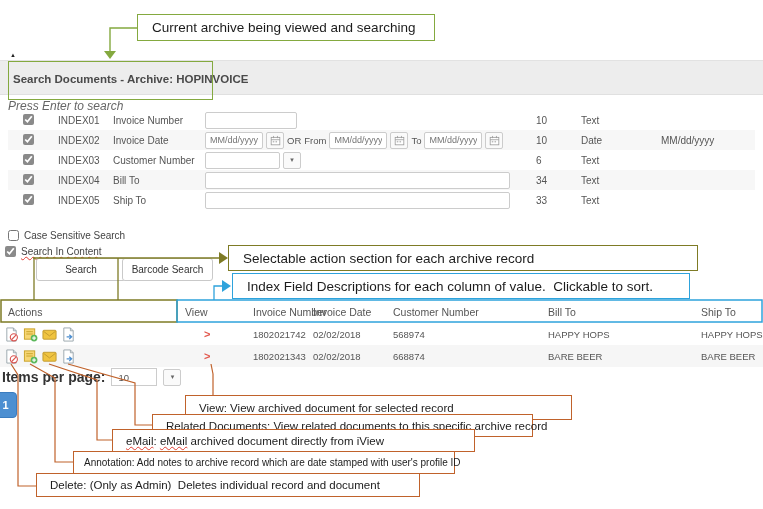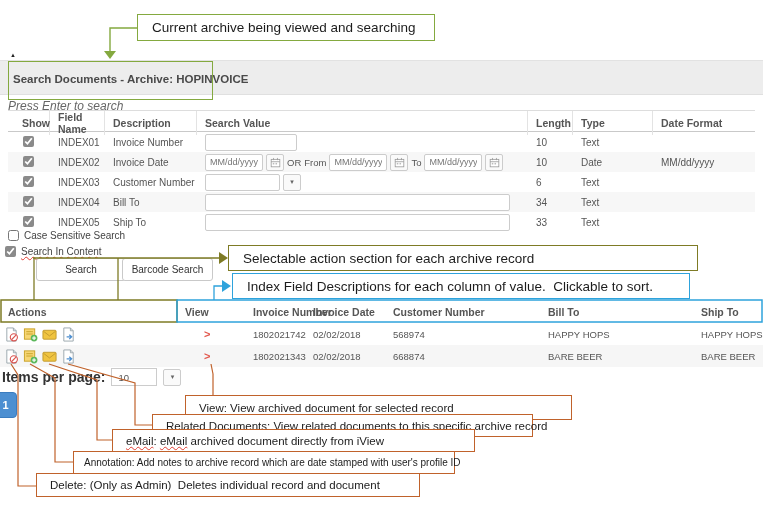--- a/index.html
+++ b/index.html
@@ -43,21 +43,21 @@
   .tin.w1 { width: 92px; } .tin.wd { width: 58px; } .tin.wc { width: 75px; } .tin.wl { width: 305px; }
   .sqbtn { width: 18px; height: 17px; border: 1px solid #ccc; background: #fafafa; display: inline-flex; align-items: center; justify-content: center; cursor: pointer; font-size: 7px; color: #666; border-radius: 2px; }
   .lbl { font-size: 9.5px; color: #555; }
 
   .ckline { position: absolute; display: flex; align-items: center; gap: 5px; font-size: 10px; color: #444; }
   .btn { position: absolute; height: 23px; background: #fff; border: 1px solid #c9c9c9; border-radius: 3px; font-size: 10px; color: #333; font-family: "Liberation Sans", sans-serif; cursor: pointer; }
 
   
   .rtbl { position: absolute; left: 0; top: 300px; width: 763px; }
   .rrow { display: grid; grid-template-columns: 170px 75px 60px 80px 155px 153px auto; align-items: center; height: 22px; font-size: 9.5px; color: #555; }
-  .rrow.rhead { height: 23px; font-weight: bold; font-size: 10.5px; }
+  .rrow.rhead { height: 23px; font-weight: normal; font-size: 10.5px; }
   .rrow.alt { background: #f6f6f6; }
   .rcell { padding-left: 8px; white-space: nowrap; overflow: visible; }
   .rcell.viewh { padding-left: 15px; }
   .chev { padding-left: 34px; color: #e2574c; font-weight: bold; font-size: 11px; cursor: pointer; }
   .icostrip { display: flex; gap: 4px; padding-left: 4px; }
   .aicon { width: 15px; height: 15px; cursor: pointer; display: inline-block; }
 
   .itemsrow { position: absolute; left: 2px; top: 368px; display: flex; align-items: center; gap: 6px; }
   .itemslbl { font-size: 14px; font-weight: bold; color: #333; }
   .itemsval { width: 46px; height: 18px; border: 1px solid #ccc; font-size: 9.5px; color: #555; display: inline-flex; align-items: center; padding-left: 6px; background: #fff; }
@@ -94,29 +94,20 @@
     <span>Current archive being viewed and searching</span>
   </div>
 
   <div class="panel-bar"></div>
   <span class="collapse-tri">▲</span>
   <div class="panel-title">Search Documents - Archive: HOPINVOICE</div>
   <div class="panel-outline"></div>
   <div class="hint">Press Enter to search</div>
 
   <div class="stbl">
-    <div class="srow shead">
-      <div>Show</div>
-      <div>Field Name</div>
-      <div>Description</div>
-      <div>Search Value</div>
-      <div>Length</div>
-      <div>Type</div>
-      <div>Date Format</div>
-    </div>
 
     <div class="srow">
       <div class="scell ck"><input type="checkbox" checked="" style=""></div>
       <div class="scell">INDEX01</div>
       <div class="scell">Invoice Number</div>
       <div class="scell sv">
           <input class="tin w1" type="text" style="">
         </div>
       <div class="scell">10</div>
       <div class="scell">Text</div>

